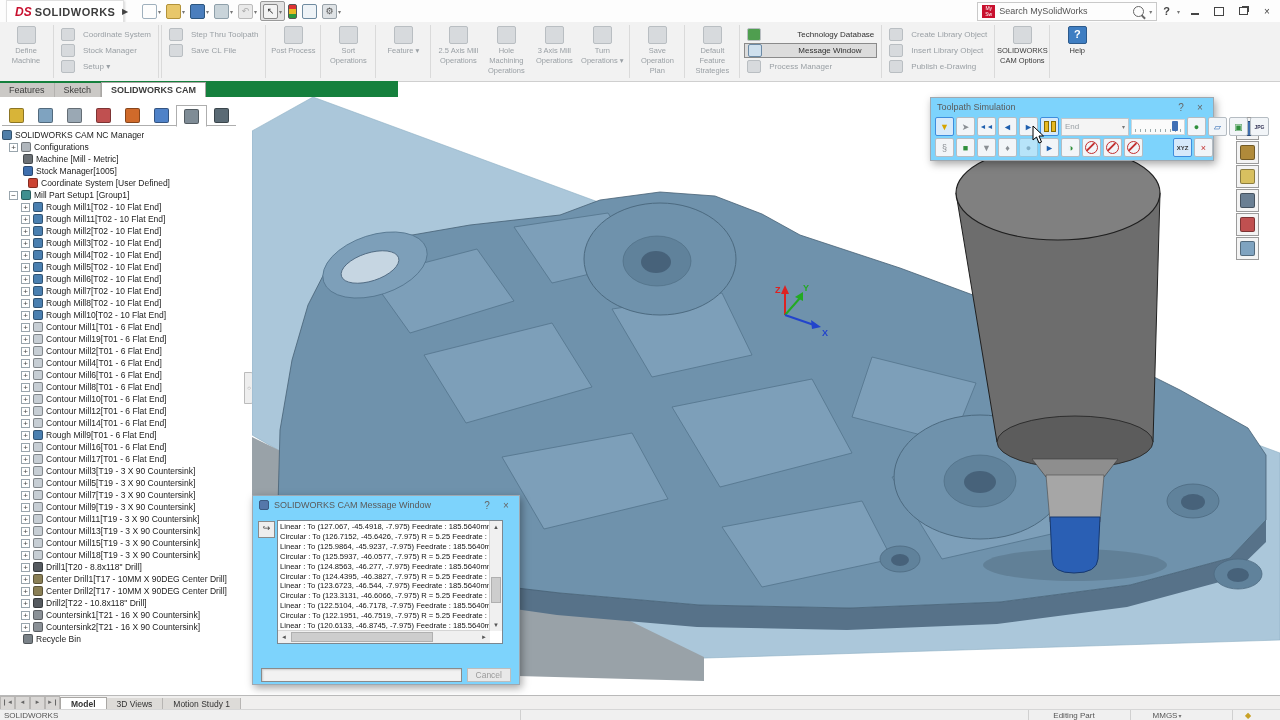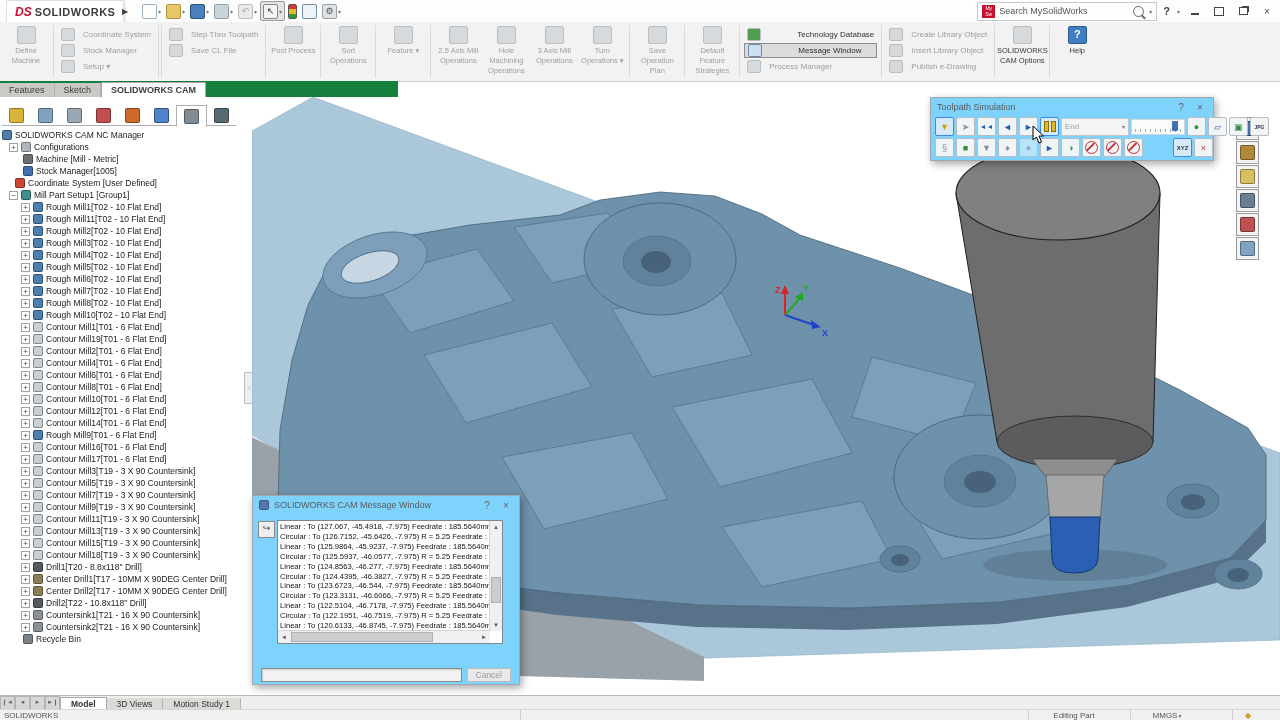--- a/index.html
+++ b/index.html
@@ -400,21 +400,21 @@
       <div class="trow" style="padding-left: 9px;">
         <span class="spacer"></span>
         <span class="tic" style="background: rgb(107, 112, 117); border: 1px solid rgba(0, 0, 0, 0.35);"></span>
         <span class="tlabel">Machine [Mill - Metric]</span>
       </div>
       <div class="trow" style="padding-left: 9px;">
         <span class="spacer"></span>
         <span class="tic" style="background: rgb(63, 111, 174); border: 1px solid rgba(0, 0, 0, 0.35);"></span>
         <span class="tlabel">Stock Manager[1005]</span>
       </div>
-      <div class="trow" style="padding-left: 1px;">
+      <div class="trow" style="padding-left: 14px;">
         <span class="spacer"></span>
         <span class="tic" style="background: rgb(204, 68, 51); border: 1px solid rgba(0, 0, 0, 0.35);"></span>
         <span class="tlabel">Coordinate System [User Defined]</span>
       </div>
       <div class="trow" style="padding-left: 9px;">
         <span class="expand">−</span>
         <span class="tic" style="background: rgb(63, 143, 143); border: 1px solid rgba(0, 0, 0, 0.35);"></span>
         <span class="tlabel">Mill Part Setup1 [Group1]</span>
       </div>
       <div class="trow" style="padding-left: 21px;">

